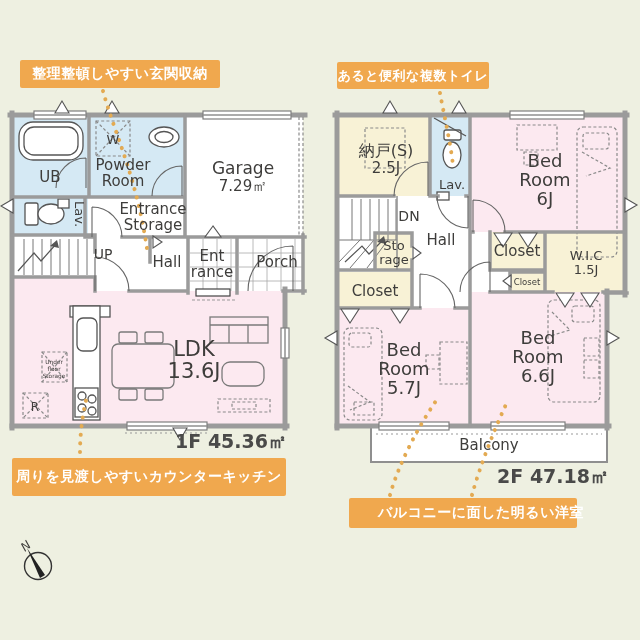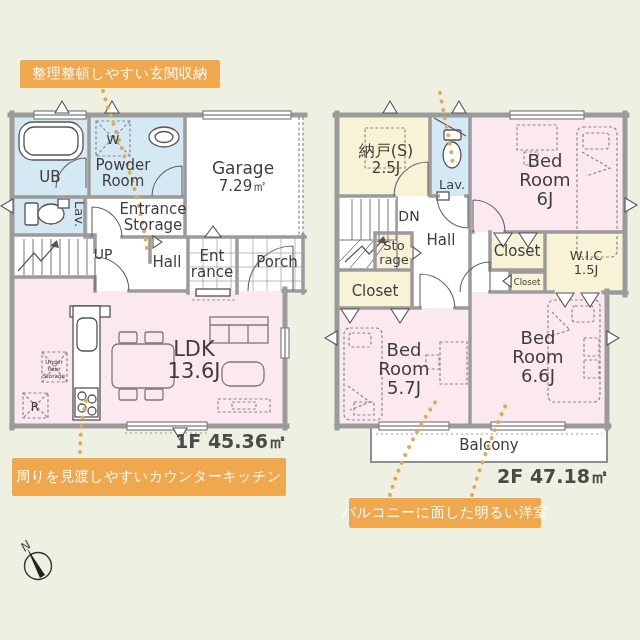--- a/index.html
+++ b/index.html
@@ -16,21 +16,21 @@
   .fx{stroke:#555;stroke-width:1.3;fill:#fff}
   .fur{stroke:#7a7a7a;stroke-width:1.3;fill:none}
   .dsh{stroke:#8a8a8a;stroke-width:1.2;fill:none;stroke-dasharray:3 2.2}
   .arc{stroke:#666;stroke-width:1.1;fill:none}
   .tile{stroke:#a8a8a8;stroke-width:0.8}
   .win{fill:#fff;stroke:#7f7f7f;stroke-width:1.2}
   .vent{fill:#fff;stroke:#555;stroke-width:1.1}
   .chev{fill:#fff;stroke:#555;stroke-width:1.1}
   .dots{stroke:#e3aa52;stroke-width:4;stroke-dasharray:0.1 8.5;stroke-linecap:round;fill:none}
   .steps{stroke:#777;stroke-width:1;fill:none}
-  .callout{position:absolute;background:#f0a84e;color:#fff;font-size:14.5px;font-weight:400;
+  .callout{position:absolute;background:#f0a84e;color:#fff;font-size:14.5px;font-weight:700;
            display:flex;align-items:center;justify-content:center;border-radius:2px;
            letter-spacing:.5px;white-space:nowrap;}
 </style>
 </head>
 <body>
 
 <div class="canvas">
 <svg width="640" height="640" viewBox="0 0 640 640">
 
   <g>
@@ -318,15 +318,16 @@
   <text class="t18" x="404" y="394" text-anchor="middle">5.7J</text>
   <text class="t18" x="538" y="344" text-anchor="middle">Bed</text>
   <text class="t18" x="538" y="363" text-anchor="middle">Room</text>
   <text class="t18" x="538" y="382" text-anchor="middle">6.6J</text>
   <text class="t15" x="489" y="450" text-anchor="middle">Balcony</text>
   <text class="area" x="609" y="483" text-anchor="end">2F 47.18㎡</text>
 </svg>
 
 
 <div class="callout" style="left:20px;top:60px;width:200px;height:28px;font-size:14px;">整理整頓しやすい玄関収納</div>
+<div class="callout" style="left:337px;top:62px;width:152px;height:27px;font-size:13px;">あると便利な複数トイレ</div>
 <div class="callout" style="left:12px;top:458px;width:274px;height:38px;font-size:14px;">周りを見渡しやすいカウンターキッチン</div>
-<div class="callout" style="left:349px;top:498px;width:192px;height:30px;font-size:14px;">バルコニーに面した明るい洋室</div>
+<div class="callout" style="left:349px;top:498px;width:192px;height:30px;font-size:14px;padding-left:36px;">バルコニーに面した明るい洋室</div>
 </div>
 
 </body></html>

